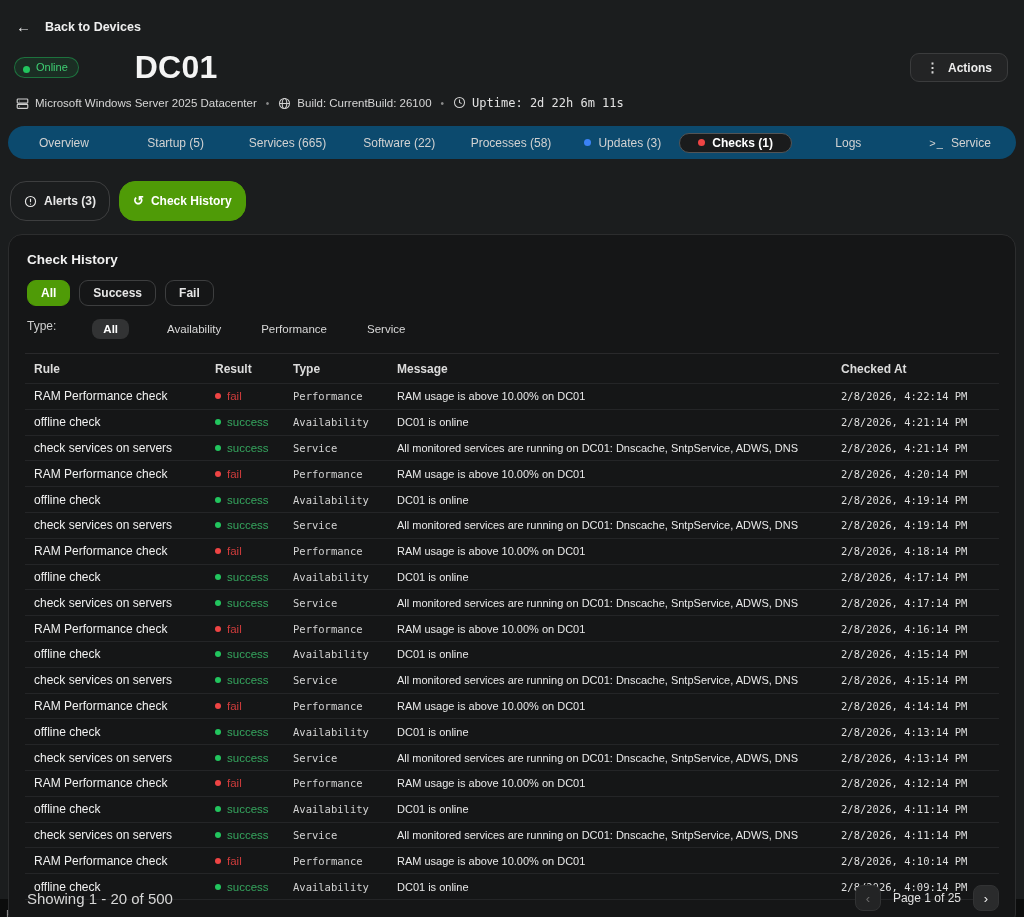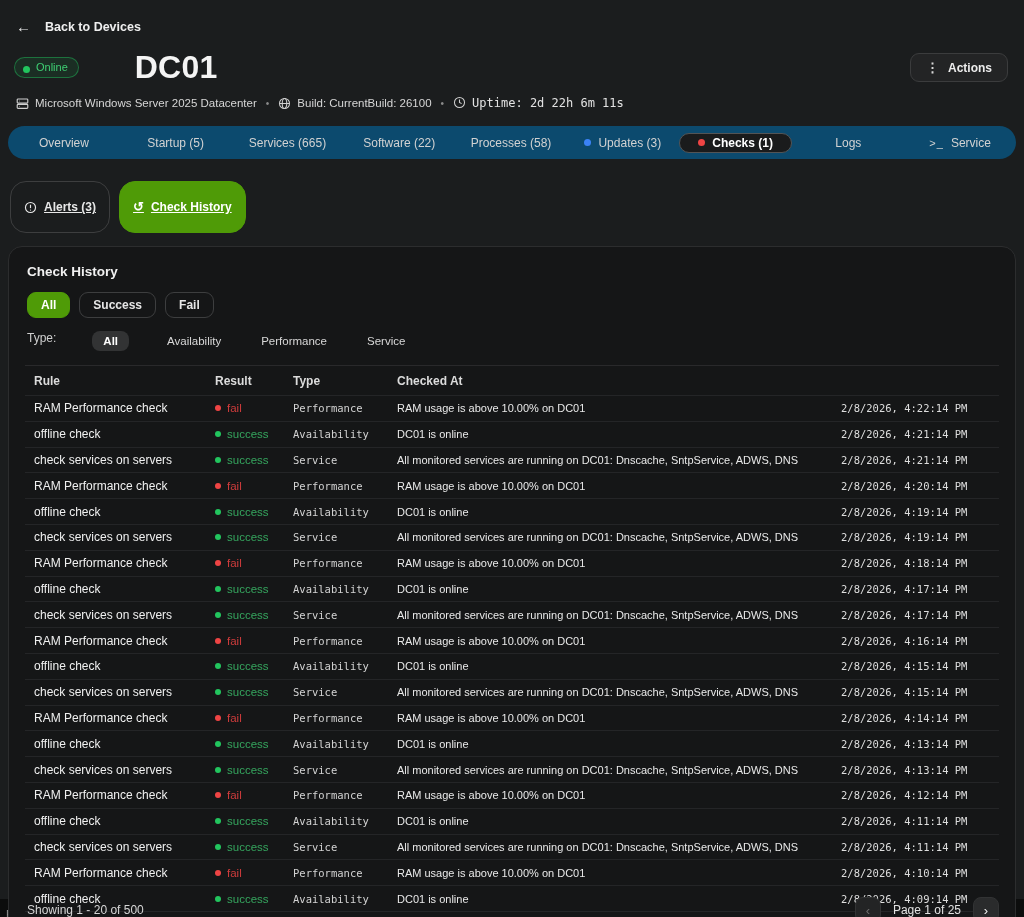--- a/index.html
+++ b/index.html
@@ -56,22 +56,22 @@
   .tab.active {
     background: #1a1b1c; border: 1px solid #535455; border-radius: 17px;
     height: 20px; color: #ffffff; font-weight: bold;
   }
   .term-glyph { font-size: 11px; color: #d2d2d2; letter-spacing: 1px; }
 
   
   .subnav { display: flex; gap: 9px; padding: 22px 2px 0 2px; }
   .pill-btn {
     display: inline-flex; align-items: center; gap: 7px;
-    border-radius: 16px; padding: 18px 13px; font-size: 12px; font-weight: bold;
-    color: #e8e8e8; background: transparent; border: 1px solid #3d3e3f; cursor: pointer; text-decoration: underline;
+    border-radius: 16px; padding: 12px 13px; font-size: 12px; font-weight: bold;
+    color: #e8e8e8; background: transparent; border: 1px solid #3d3e3f; cursor: pointer;
   }
   .pill-btn.green { background: #4f9b07; border-color: #4f9b07; color: #ffffff; }
   .icon-svg { display: inline-flex; }
   .history-glyph { font-size: 13px; line-height: 1; transform: translateY(-1px); }
 
   
   .panel {
     margin-top: 13px; background: #151617; border: 1px solid #2c2d2e;
     border-radius: 14px; height: 694px; position: relative;
   }
@@ -109,21 +109,21 @@
   .cell.type { font-family: "DejaVu Sans Mono", monospace; font-size: 10.5px; color: #d3d3d3; }
   .cell.message { font-size: 11px; color: #e9e9e9; }
   .cell.checked { font-family: "DejaVu Sans Mono", monospace; font-size: 10.5px; color: #dedede; }
 
   
   .panel-footer {
     position: absolute; bottom: 0; left: 0; right: 0;
     display: flex; align-items: center; justify-content: space-between;
     padding: 12px 16px 16px 16px;
   }
-  .showing { font-size: 12px; color: #d6d6d6; padding-left: 2px; }
+  .showing { font-size: 15px; color: #d6d6d6; padding-left: 2px; }
   .pager { display: flex; align-items: center; gap: 12px; }
   .page-btn {
     width: 26px; height: 26px; border-radius: 8px; background: #232425; border: 1px solid #323334;
     display: flex; align-items: center; justify-content: center; font-size: 13px; cursor: pointer;
   }
   .page-btn.disabled { color: #6d6d6d; cursor: default; }
   .page-btn.enabled { color: #f0f0f0; background: #2a2b2c; }
   .page-info { font-size: 12px; color: #e2e2e2; }
 
   
@@ -253,20 +253,21 @@
         <span class="type-chip">Availability</span>
         <span class="type-chip">Performance</span>
         <span class="type-chip">Service</span>
       </div>
 
     <div class="table">
       <div class="trow thead">
         <div class="cell">Rule</div>
         <div class="cell">Result</div>
         <div class="cell">Type</div>
+        <div class="cell">Message</div>
         <div class="cell">Checked At</div>
       </div>
       <div id="table-body">
           <div class="trow tbody-row">
             <div class="cell rule">RAM Performance check</div>
             <div class="cell result fail">
               <span class="rdot"></span>
               <span>fail</span>
             </div>
             <div class="cell type">Performance</div>

